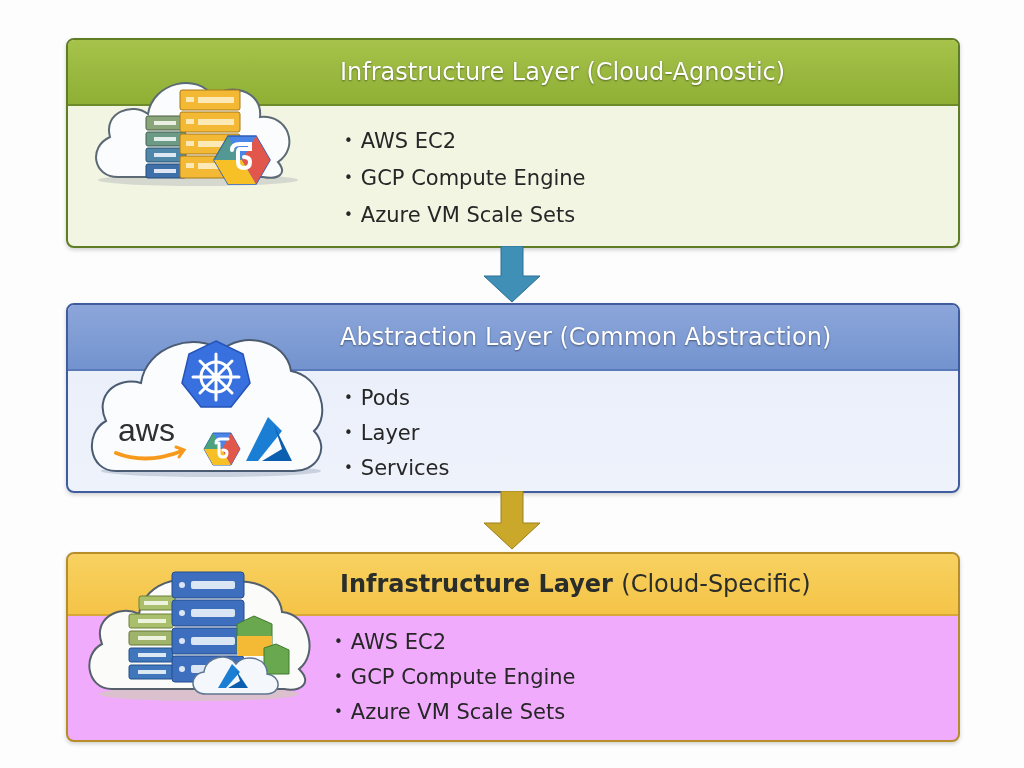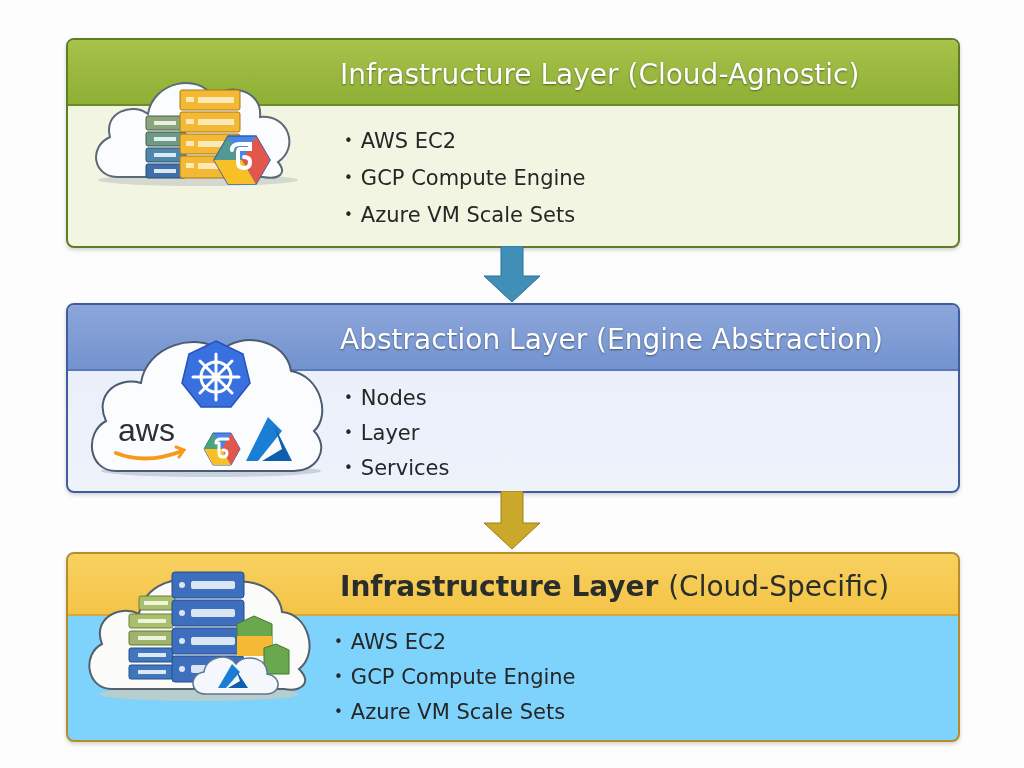--- a/index.html
+++ b/index.html
@@ -13,21 +13,21 @@
     position: absolute; left: 66px; width: 890px;
     border-radius: 8px; overflow: hidden;
     box-shadow: 0 2px 4px rgba(0,0,0,0.18);
   }
   .layer-header {
     position: absolute; left: 0; right: 0; top: 0;
     display: flex; align-items: center;
   }
   .layer-title {
     position: absolute; left: 272px;
-    font-size: 28px; white-space: nowrap;
+    font-size: 24px; white-space: nowrap;
   }
   .layer-title .sub { font-weight: normal; }
   .bullets {
     position: absolute; left: 276px; margin: 0; padding: 0; list-style: none;
     font-size: 21px; color: #262626;
   }
   .bullets li { display: flex; align-items: center; }
   .bullets li .dot { font-size: 15px; margin-right: 8px; }
   .icon-art { position: absolute; left: 20px; }
 
@@ -39,21 +39,21 @@
   #layer1 .bullets li { height: 37px; }
 
   
   #layer2 { top: 303px; height: 186px; border: 2px solid #3e5c9e; background: linear-gradient(#e8eef9, #eef2fb); }
   #layer2 .layer-header { height: 64px; background: linear-gradient(#8ca6da, #7393cf); border-bottom: 2px solid #5a79b8; }
   #layer2 .layer-title { top: 18px; color: #ffffff; text-shadow: 0 1px 2px rgba(0,0,0,0.45); }
   #layer2 .bullets { top: 75px; }
   #layer2 .bullets li { height: 35px; }
 
   
-  #layer3 { top: 552px; height: 186px; border: 2px solid #b78d2a; background: #7dd3fc; }
+  #layer3 { top: 552px; height: 186px; border: 2px solid #b78d2a; background: #f0abfc; }
   #layer3 .layer-header { height: 60px; background: linear-gradient(#f8d160, #f4c447); border-bottom: 2px solid #d8a73a; }
   #layer3 .layer-title { top: 16px; color: #2a2e2a; font-weight: bold; }
   #layer3 .layer-title .sub { font-weight: normal; }
   #layer3 .bullets { top: 70px; left: 266px; }
   #layer3 .bullets li { height: 35px; }
 
   .arrow { position: absolute; left: 484px; width: 56px; }
 </style>
 </head>
 <body>
@@ -116,21 +116,21 @@
 </div>
 
 <svg class="arrow" style="top:246px" width="56" height="58" viewBox="0 0 56 58">
   <polygon points="17,0 39,0 39,30 56,30 28,56 0,30 17,30" fill="#3f8fb6" stroke="#2c6f95" stroke-width="1"></polygon>
 </svg>
 
 <div class="layer" id="layer2">
   <div class="layer-header"></div>
   <div class="layer-title">
     <span>Abstraction Layer</span>
-    <span class="sub">(Engine Abstraction)</span>
+    <span class="sub">(Common Abstraction)</span>
   </div>
   <svg class="icon-art" style="top:16px; left:18px" width="250" height="160" viewBox="0 0 250 160">
     <ellipse cx="125" cy="150" rx="110" ry="6" fill="#b9c2d2" opacity="0.7"></ellipse>
     <path d="M30,150 C2,150 -2,112 20,100 C8,75 30,55 55,62 C60,25 110,10 135,30 C155,10 200,18 205,50 C235,55 245,95 228,110 C245,128 230,152 205,150 Z" fill="#fbfcfe" stroke="#4b5c72" stroke-width="2"></path>
     <g>
       <polygon points="130,20 157,33 164,62 145,86 115,86 96,62 103,33" fill="#3970e0" stroke="#2553b8" stroke-width="1.5"></polygon>
       <circle cx="130" cy="56" r="15" fill="none" stroke="#ffffff" stroke-width="3"></circle>
       <circle cx="130" cy="56" r="4" fill="#ffffff"></circle>
       <g stroke="#ffffff" stroke-width="3" stroke-linecap="round">
         <line x1="130" y1="33" x2="130" y2="79"></line>
@@ -152,21 +152,21 @@
       <path d="M130,122 Q130,118 135,118 L142,118 M133,122 L133,132 Q133,136 137,136 Q141,136 141,132 Q141,129 137,129" fill="none" stroke="#ffffff" stroke-width="3" stroke-linecap="round"></path>
     </g>
     <g>
       <polygon points="182,96 196,110 172,140 160,140" fill="#1a7fd4"></polygon>
       <polygon points="188,104 206,140 176,140 196,128" fill="#0c5fae"></polygon>
     </g>
   </svg>
   <ul class="bullets">
     <li>
         <span class="dot">•</span>
-        <span>Nodes</span>
+        <span>Pods</span>
       </li>
     <li>
         <span class="dot">•</span>
         <span>Layer</span>
       </li>
     <li>
         <span class="dot">•</span>
         <span>Services</span>
       </li>
   </ul>

